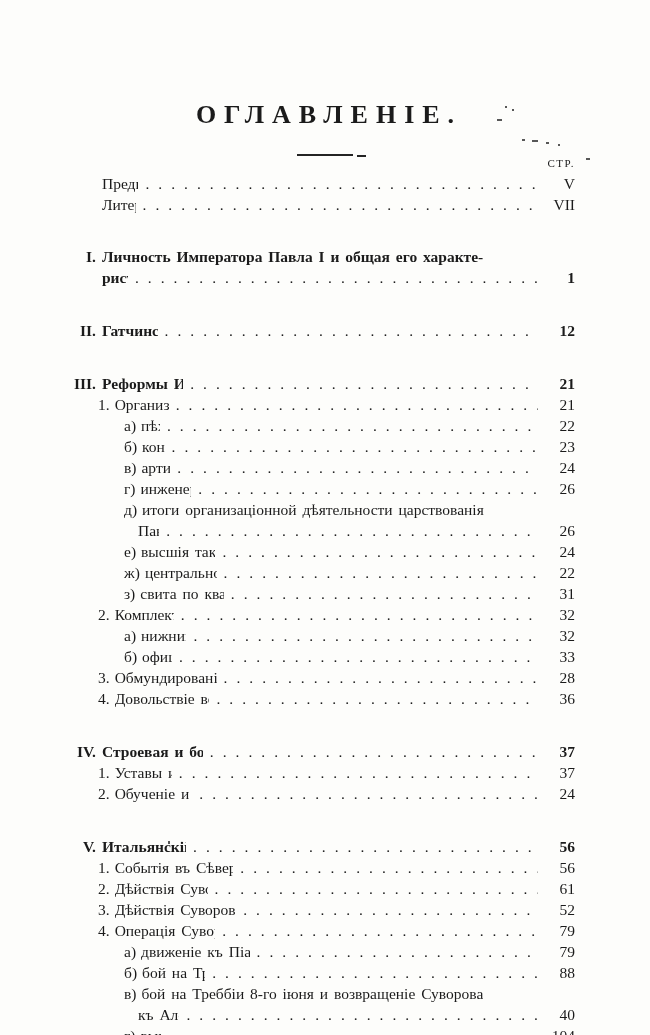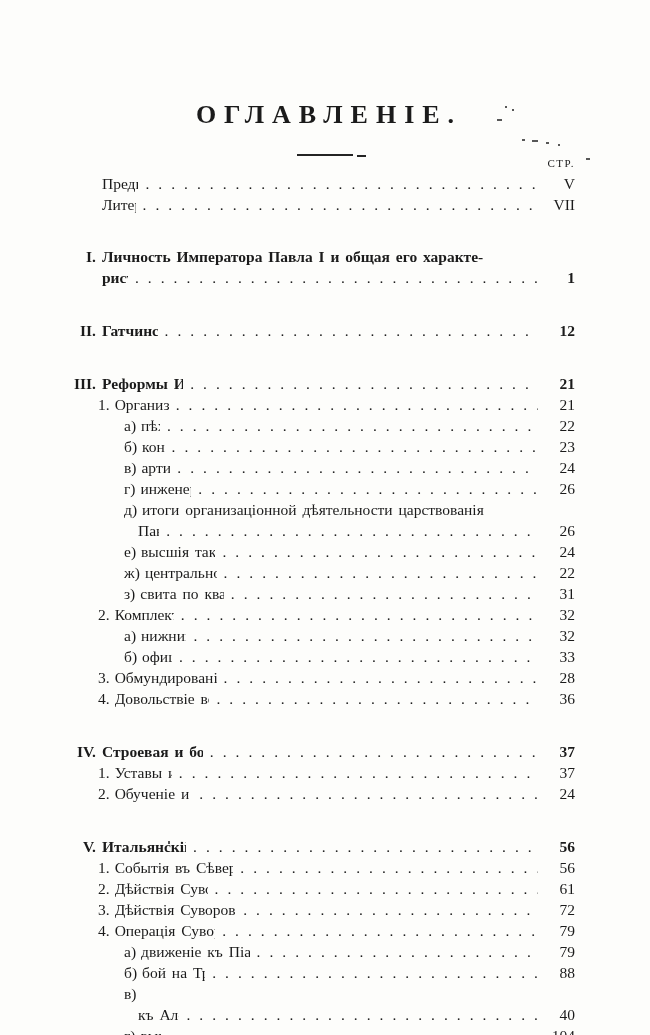--- a/index.html
+++ b/index.html
@@ -263,21 +263,21 @@
           <div class="row ind1">
             <span class="mk">2.</span>
             <span class="text">Дѣйствія Суворова до занятія Турина</span>
             <span class="leader"></span>
             <span class="pg">61</span>
           </div>
           <div class="row ind1">
             <span class="mk">3.</span>
             <span class="text">Дѣйствія Суворова до сосредоточенія къ Александріи</span>
             <span class="leader"></span>
-            <span class="pg">72</span>
+            <span class="pg">52</span>
           </div>
           <div class="row ind1">
             <span class="mk">4.</span>
             <span class="text">Операція Суворова противъ Макдональда</span>
             <span class="leader"></span>
             <span class="pg">79</span>
           </div>
           <div class="row ind2">
             <span class="mk">а)</span>
             <span class="text">движеніе къ Піаченцѣ и бой на Тидоне 6-го іюня.</span>
@@ -285,20 +285,21 @@
             <span class="pg">79</span>
           </div>
           <div class="row ind2">
             <span class="mk">б)</span>
             <span class="text">бой на Треббіи 7-го іюня</span>
             <span class="leader"></span>
             <span class="pg">88</span>
           </div>
           <div class="row ind2">
             <span class="mk">в)</span>
+            <span class="text">бой на Треббіи 8-го іюня и возвращеніе Суворова</span>
           </div>
           <div class="row cont2">
             <span class="text">къ Александріи</span>
             <span class="leader"></span>
             <span class="pg">40</span>
           </div>
           <div class="row ind2">
             <span class="mk">г)</span>
             <span class="text">выводы</span>
             <span class="leader"></span>

